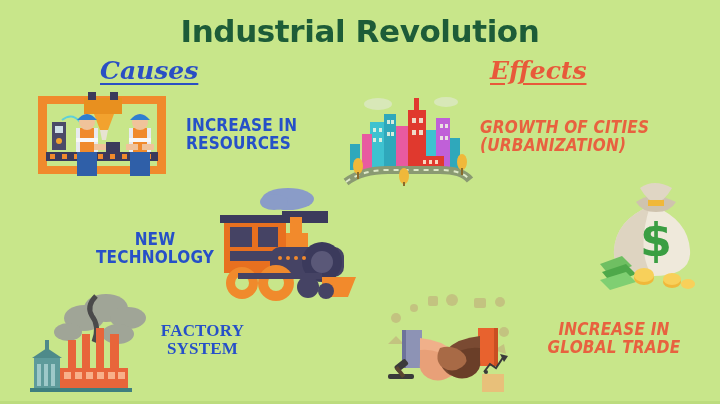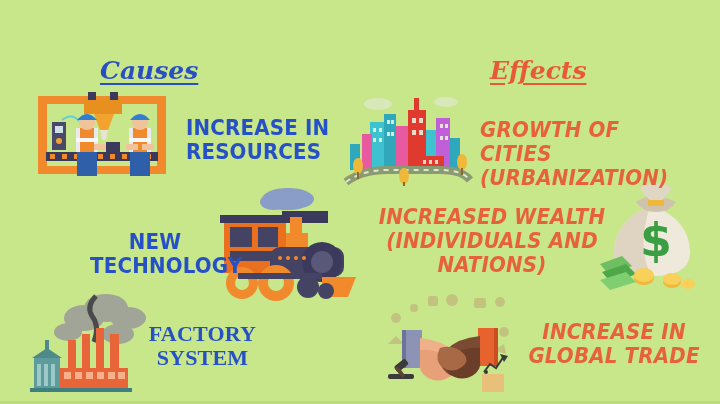--- a/index.html
+++ b/index.html
@@ -53,21 +53,21 @@
   #effects-head {
     top: 58px;
     left: 490px;
     color: #e8593a;
   }
   
   .label {
     position: absolute;
     font-family: "DejaVu Sans Condensed", "DejaVu Sans", sans-serif;
     font-weight: bold;
-    font-size: 22px;
+    font-size: 17px;
     line-height: 1.08;
     letter-spacing: 0.2px;
     text-transform: uppercase;
     white-space: pre-line;
   }
   .label.cause { color: #2650c8; }
   .label.effect {
     color: #e8613f;
     font-style: italic;
   }
@@ -95,20 +95,21 @@
     left: 0; bottom: 0;
     width: 720px; height: 3px;
     background: #bcdc7e;
   }
 </style>
 </head>
 <body>
 
 <div id="poster">
 
+  <div id="title">Industrial Revolution</div>
 
   <div id="causes-head" class="col-head">Causes</div>
   <div id="effects-head" class="col-head">Effects</div>
 
   <div id="art-assembly" class="art">
     <svg viewBox="0 0 140 98" xmlns="http://www.w3.org/2000/svg">
 
       <rect x="6" y="10" width="128" height="8" fill="#f08a2c"></rect>
       <rect x="6" y="10" width="9" height="78" fill="#f08a2c"></rect>
       <rect x="125" y="10" width="9" height="78" fill="#f08a2c"></rect>
@@ -377,20 +378,17 @@
         <rect x="108" y="86" width="22" height="18" fill="#e8c07a"></rect>
         <path d="M110 84 l6 -8 l6 4 l8 -12" stroke="#3a3a3a" stroke-width="2" fill="none"></path>
         <polygon points="126,66 134,68 130,74" fill="#3a3a3a"></polygon>
         <circle cx="112" cy="84" r="2" fill="#3a3a3a"></circle>
       </g>
     </svg>
   </div>
 
   <div id="lbl-cities" class="label effect">GROWTH OF CITIES
 (URBANIZATION)</div>
-  <div id="lbl-wealth" class="label effect">INCREASED WEALTH
-(INDIVIDUALS AND
-NATIONS)</div>
   <div id="lbl-trade" class="label effect">INCREASE IN
 GLOBAL TRADE</div>
 
   <div id="bottom-strip"></div>
 </div>
 
 </body></html>

